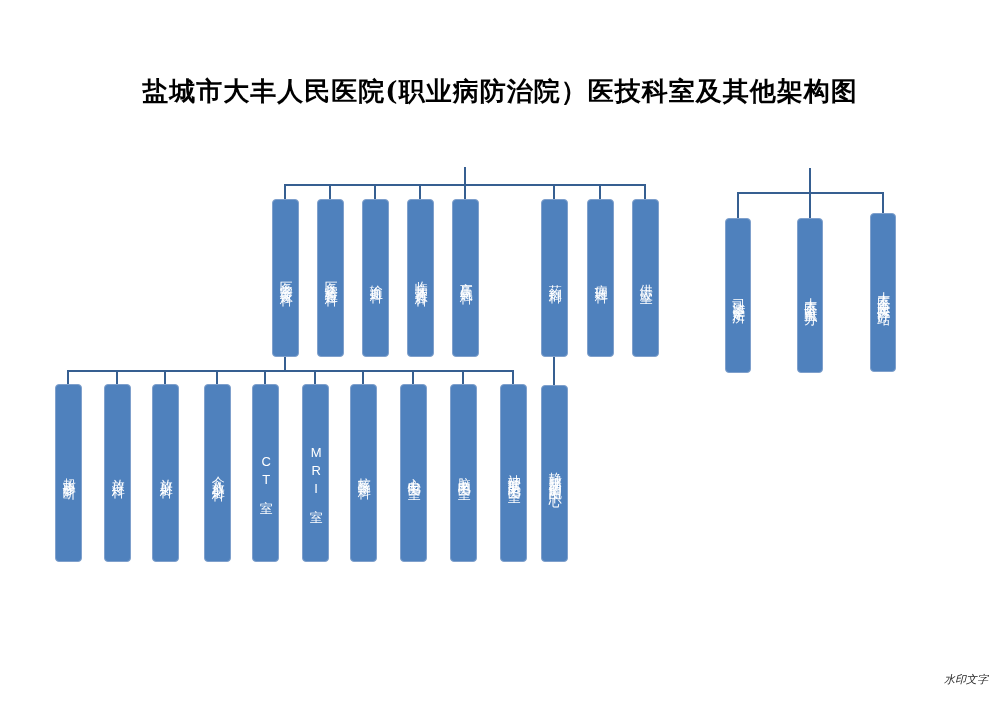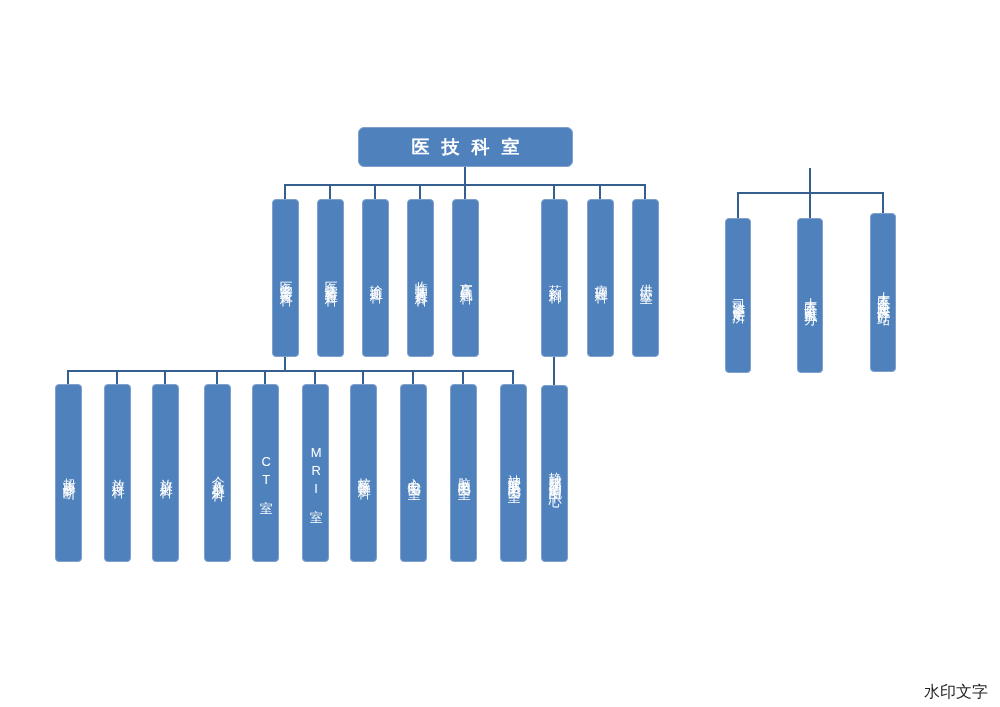--- a/index.html
+++ b/index.html
@@ -13,28 +13,29 @@
             border:1px solid var(--box-border,#7fa0cc);border-radius:6px;
             display:flex;align-items:center;justify-content:center;}
   .root-label{color:var(--box-text,#fff);font-weight:bold;font-size:18px;
               letter-spacing:12px;margin-right:-12px;white-space:nowrap;}
   .root-label-sm{font-size:16px;letter-spacing:10px;margin-right:-10px;}
   .v-box{position:absolute;box-sizing:border-box;background:var(--box-fill,#4f81bd);
          border:1px solid var(--box-border,#7fa0cc);border-radius:4px;
          display:flex;align-items:center;justify-content:center;}
   .v-label{writing-mode:vertical-rl;text-orientation:upright;color:var(--box-text,#fff);
            font-size:13px;letter-spacing:3px;line-height:1.1;white-space:nowrap;}
-  .watermark{position:absolute;right:12px;bottom:4px;font-size:16px;
-             color:var(--watermark-text,#1f1f1f);font-family:"DejaVu Sans",sans-serif;}
+  .watermark{position:absolute;right:12px;bottom:20px;font-size:11px;
+             color:var(--watermark-text,#1f1f1f);font-family:"DejaVu Sans",sans-serif;font-style:italic;}
 </style>
 </head>
 <body>
 
 <div class="stage">
 
+  <div class="title">盐城市大丰人民医院(职业病防治院）医技科室及其他架构图</div>
 
   <div class="line" style="left:464px;top:167px;width:2px;height:19px"></div>
   <div class="line" style="left:285px;top:184px;width:361px;height:2px"></div>
   <div class="line" style="left:284px;top:184px;width:2px;height:15px"></div>
   <div class="line" style="left:329px;top:184px;width:2px;height:15px"></div>
   <div class="line" style="left:374px;top:184px;width:2px;height:15px"></div>
   <div class="line" style="left:419px;top:184px;width:2px;height:15px"></div>
   <div class="line" style="left:464px;top:184px;width:2px;height:15px"></div>
   <div class="line" style="left:553px;top:184px;width:2px;height:15px"></div>
   <div class="line" style="left:599px;top:184px;width:2px;height:15px"></div>
@@ -54,23 +55,20 @@
   <div class="line" style="left:512px;top:370px;width:2px;height:15px"></div>
 
   <div class="line" style="left:553px;top:357px;width:2px;height:29px"></div>
 
   <div class="line" style="left:809px;top:168px;width:2px;height:26px"></div>
   <div class="line" style="left:737px;top:192px;width:147px;height:2px"></div>
   <div class="line" style="left:737px;top:192px;width:2px;height:26px"></div>
   <div class="line" style="left:809px;top:192px;width:2px;height:26px"></div>
   <div class="line" style="left:882px;top:192px;width:2px;height:21px"></div>
 
-  <div class="root-box" style="left:358px;top:127px;width:215px;height:40px">
-    <span class="root-label">医技科室</span>
-  </div>
 
   <div class="v-box" style="left:272px;top:199px;width:27px;height:158px">
     <span class="v-label">医学影像科</span>
   </div>
   <div class="v-box" style="left:317px;top:199px;width:27px;height:158px">
     <span class="v-label">医学检验科</span>
   </div>
   <div class="v-box" style="left:362px;top:199px;width:27px;height:158px">
     <span class="v-label">输血科</span>
   </div>

